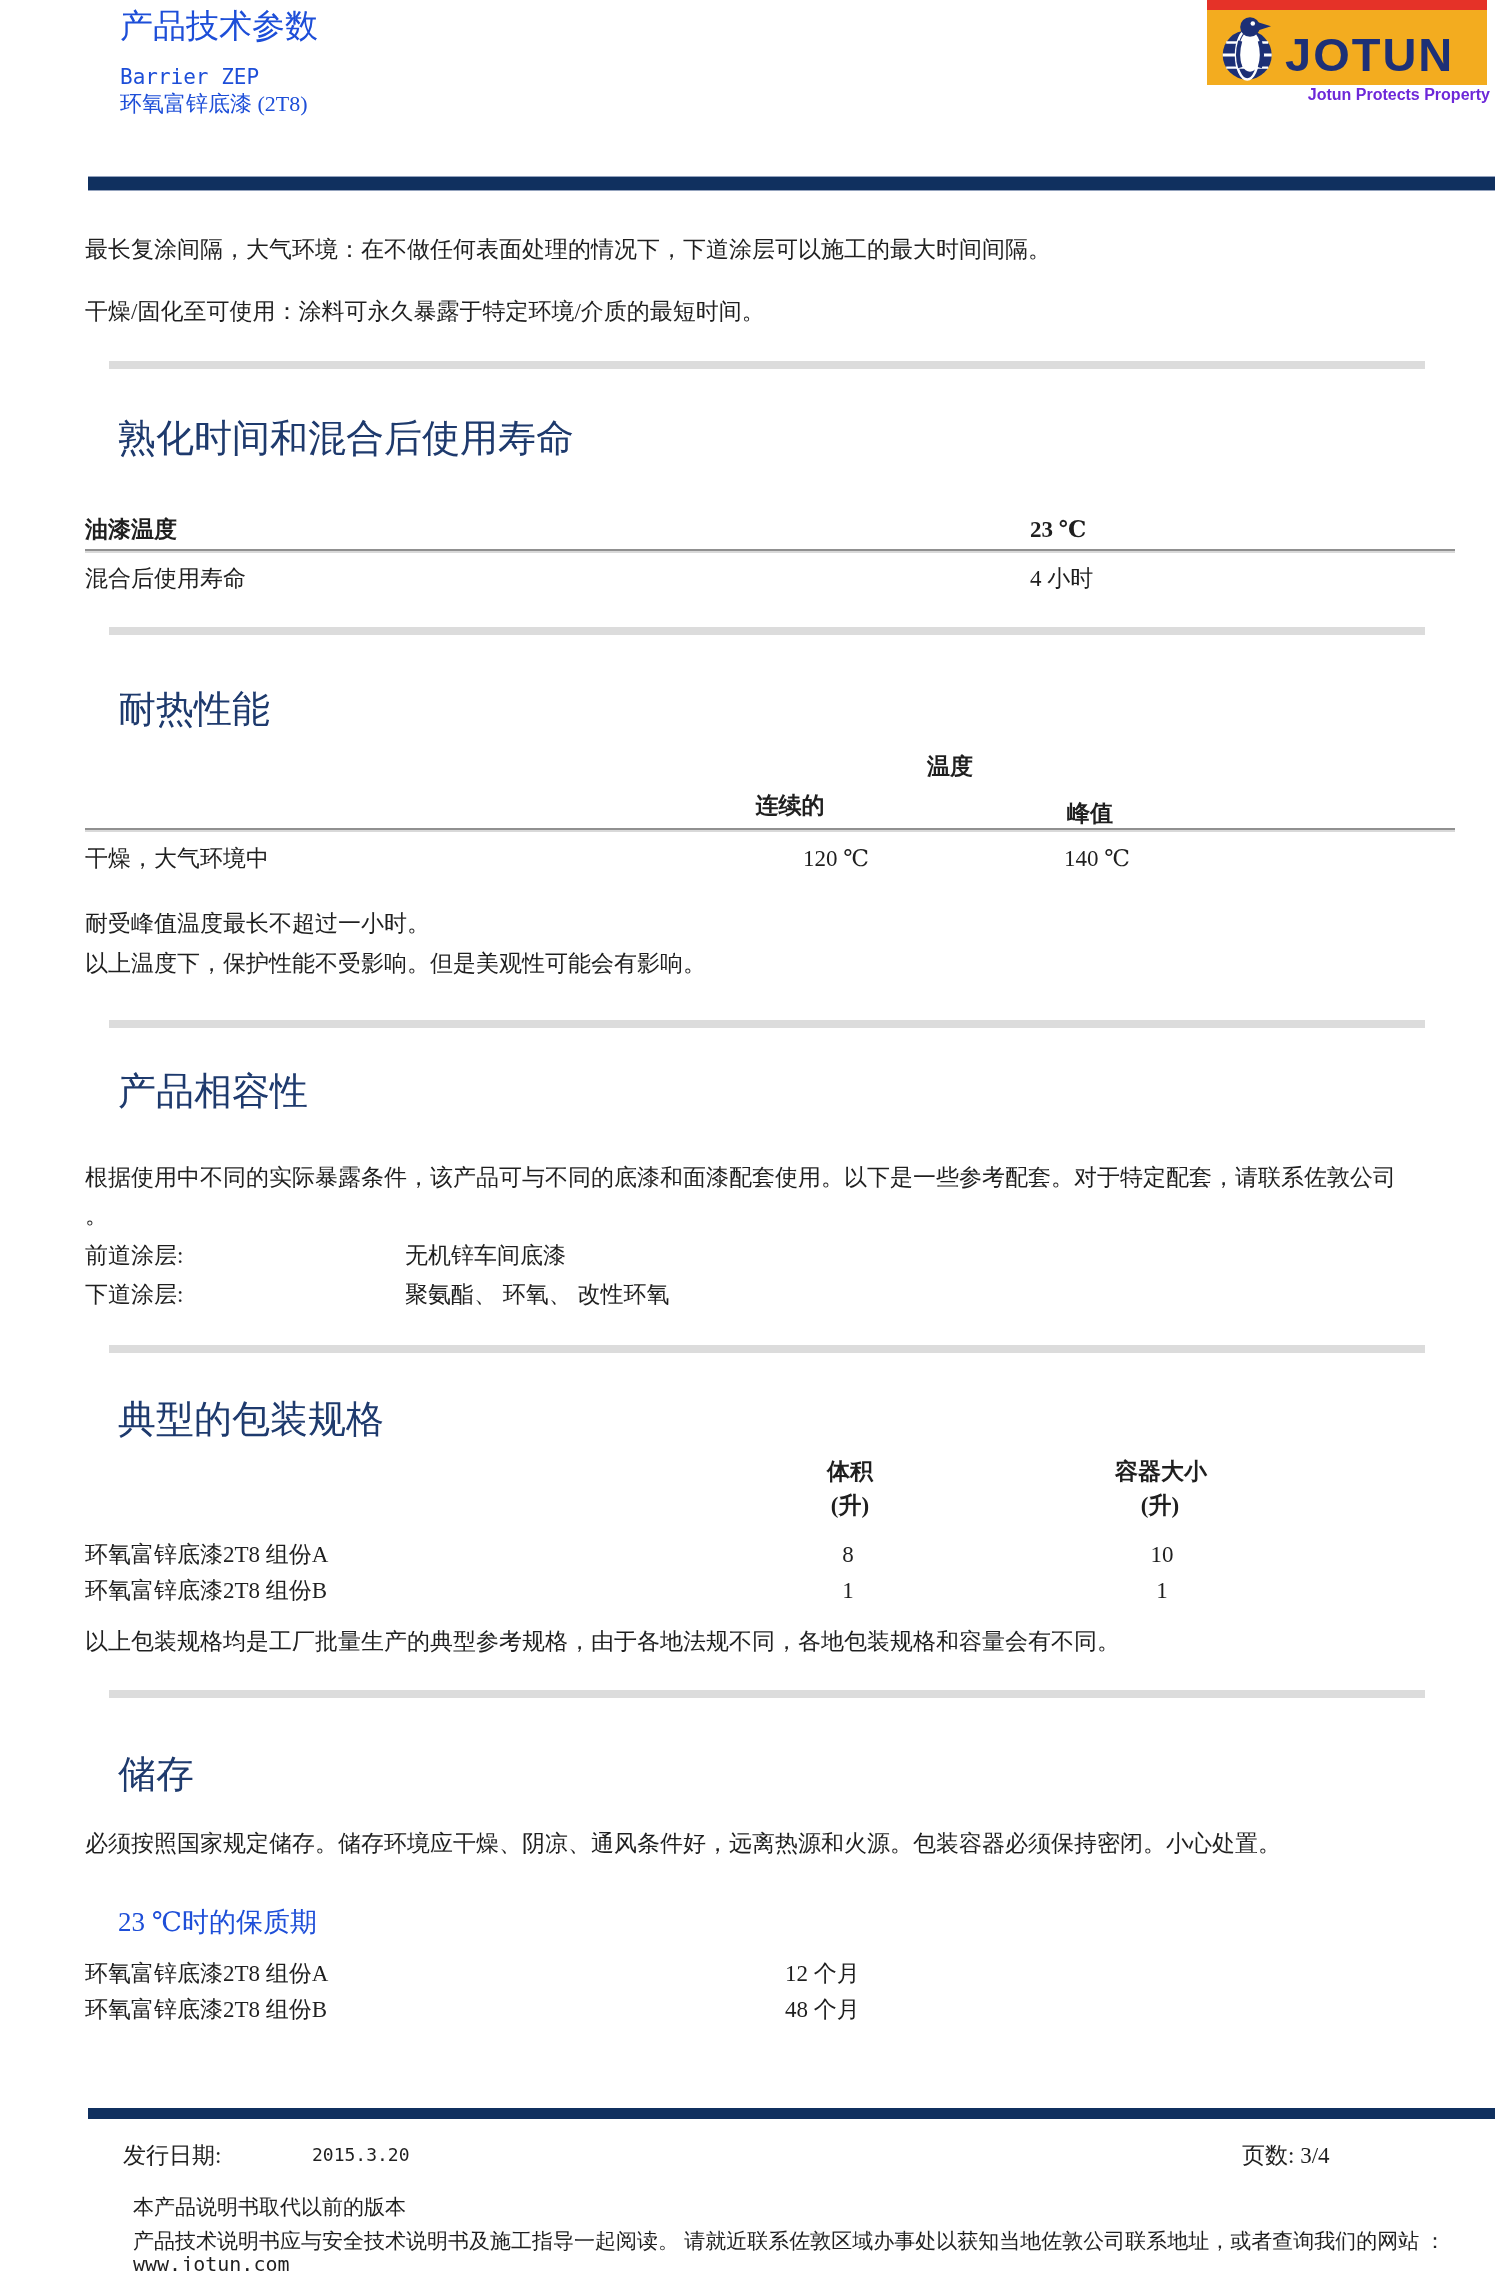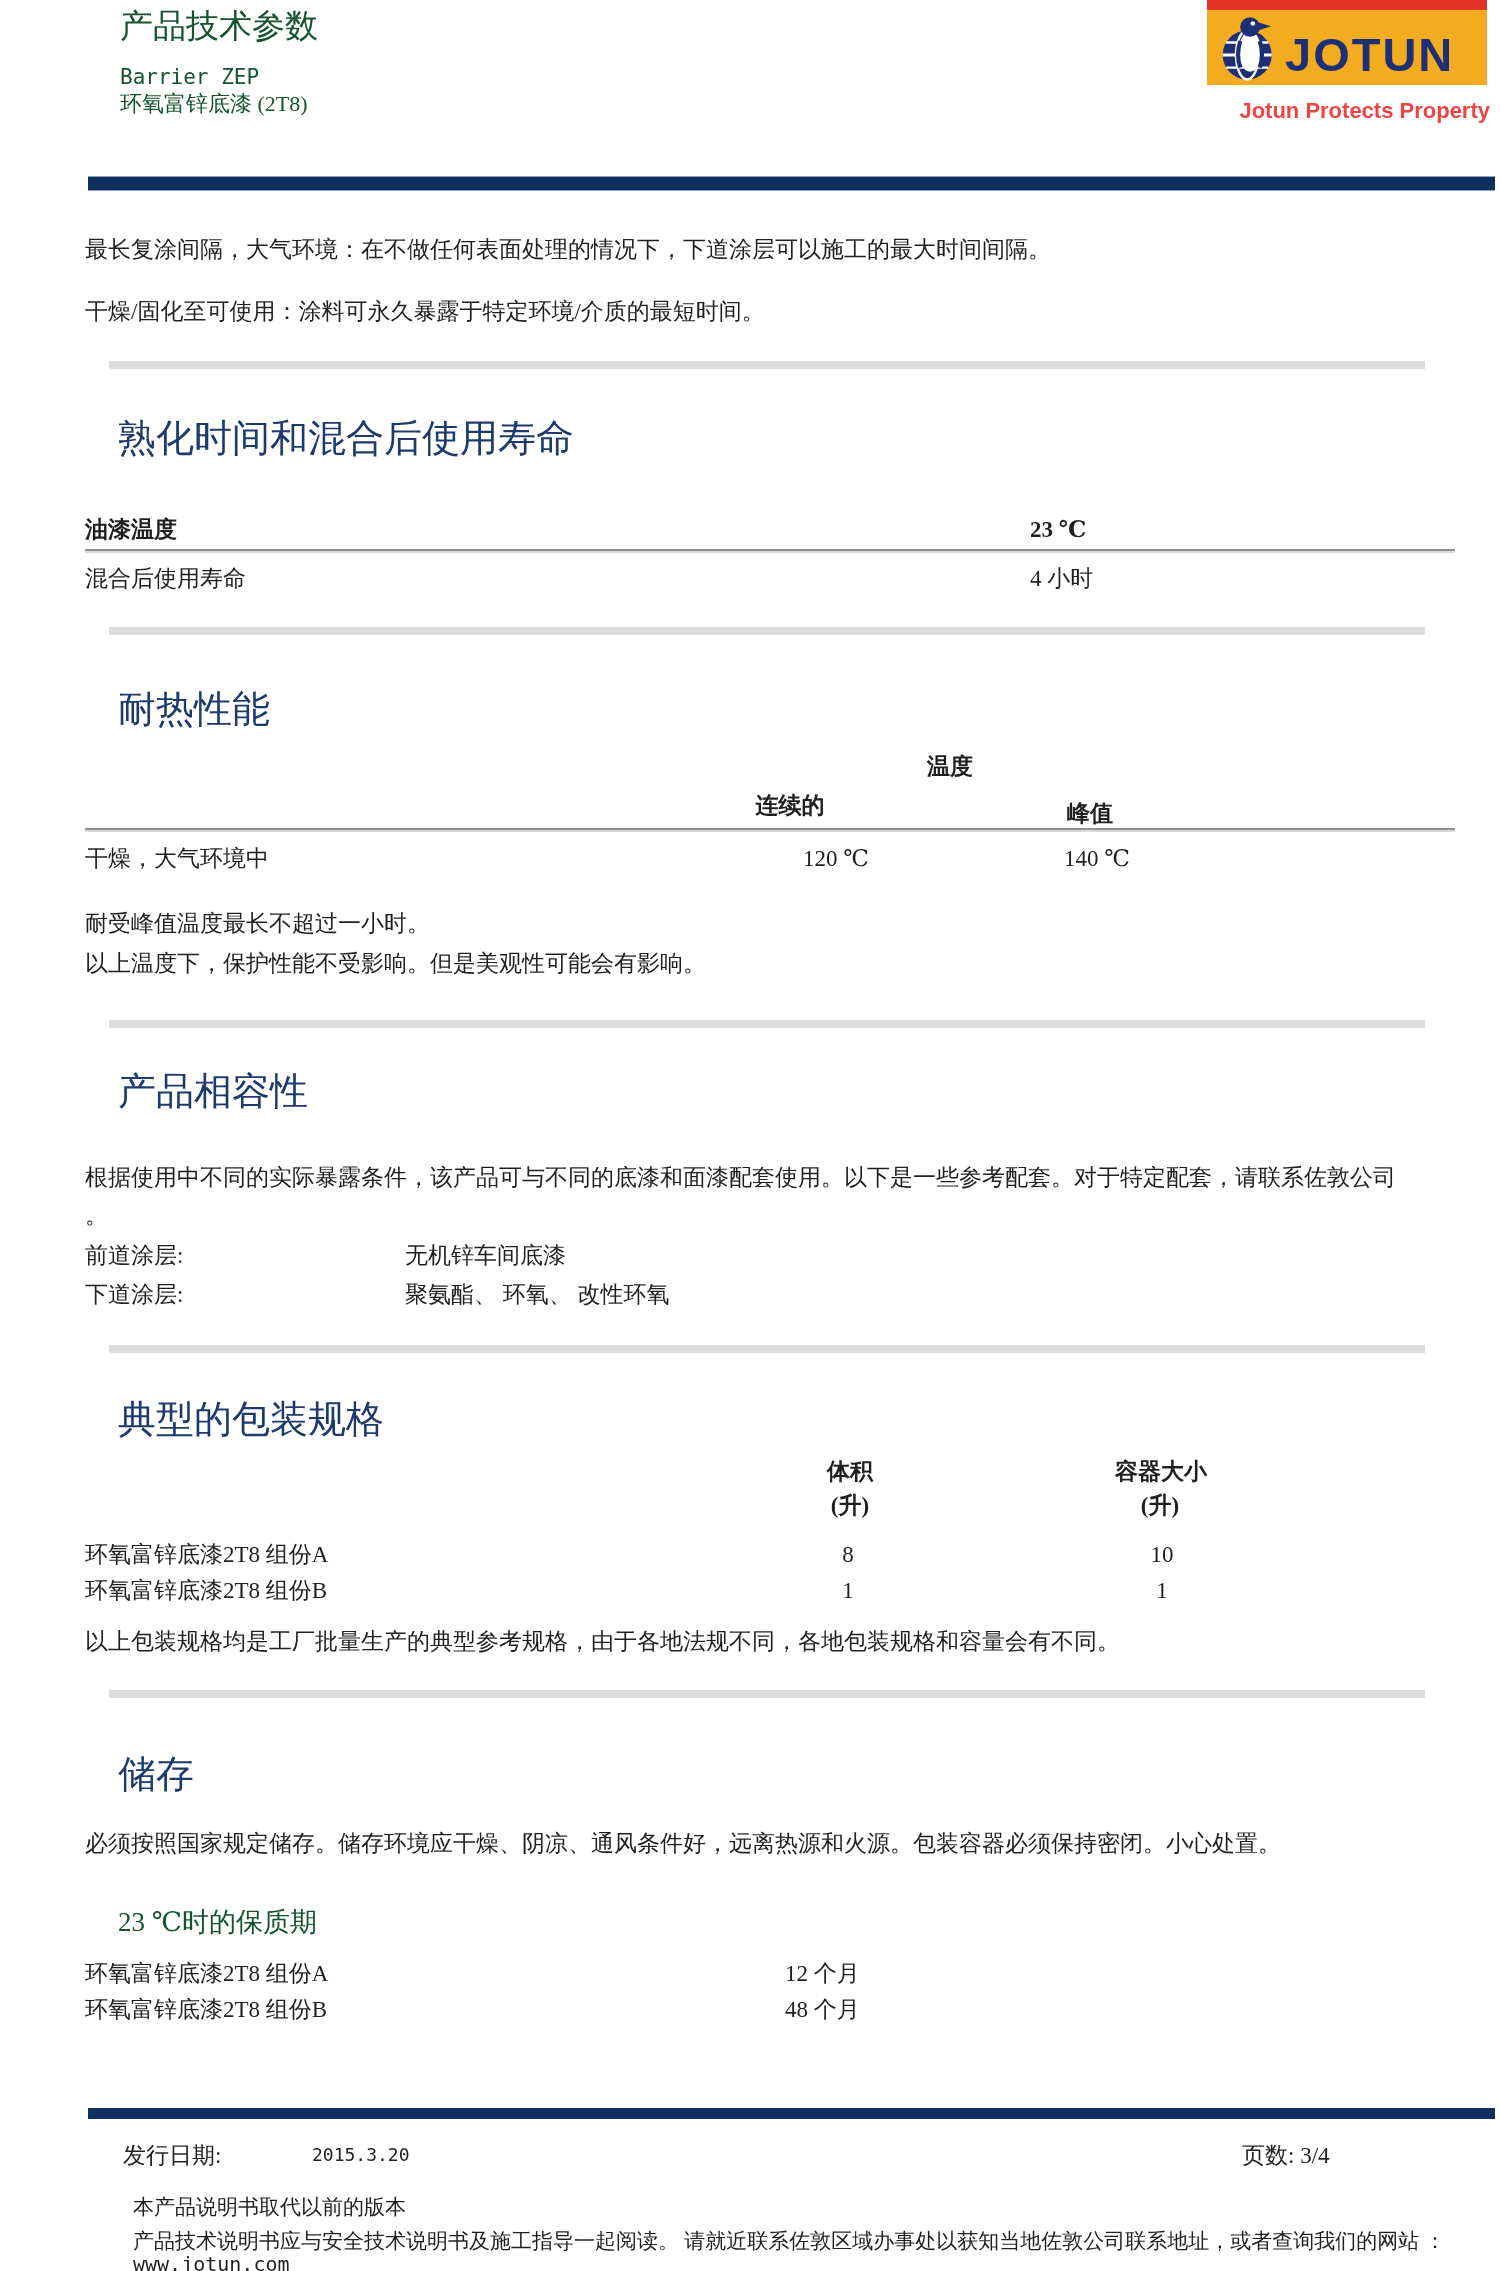--- a/index.html
+++ b/index.html
@@ -1,40 +1,40 @@
 <!DOCTYPE html>
 <html><head>
 <meta charset="utf-8">
 <style>
   html,body{margin:0;padding:0;background:#ffffff;}
   .page{
     position:relative;width:1500px;height:2271px;background:#ffffff;
     font-family:"Liberation Serif","DejaVu Serif",serif;color:#1f1f1f;overflow:hidden;
   }
   .abs{position:absolute;white-space:nowrap;line-height:1.25;}
-  .navy{color:#14532d;}
+  .navy{color:#1d4ed8;}
   .bold{font-weight:bold;}
   .center{transform:translateX(-50%);text-align:center;}
   .mono{font-family:"DejaVu Sans Mono","Liberation Mono",monospace;}
   .body-text{font-size:23px;}
   .small-text{font-size:21px;margin-left:48px;}
   .section-heading{font-size:38px;color:#1e3a6d;}
   .navy-bar{position:absolute;background:#10305f;}
   .gray-bar{position:absolute;left:109px;width:1316px;height:8px;background:#dcdcdc;}
   .rule{position:absolute;left:85px;width:1370px;height:2px;background:#909090;border-bottom:2px solid #d9d9d9;}
   .logo-box{position:absolute;left:1207px;top:0;width:280px;height:85px;}
   .logo-red{position:absolute;left:0;top:0;width:280px;height:10px;background:#e53228;}
   .logo-yellow{position:absolute;left:0;top:10px;width:280px;height:75px;background:#f3ac1f;}
   .logo-word{
     position:absolute;left:78px;top:17px;font-family:"Liberation Sans","DejaVu Sans",sans-serif;
     font-weight:bold;font-size:47px;letter-spacing:2px;color:#1d3076;
   }
   .tagline{
-    position:absolute;left:1207px;top:98px;width:283px;text-align:right;
-    font-family:"Liberation Sans","DejaVu Sans",sans-serif;font-weight:bold;font-size:22px;color:#ef4444;
+    position:absolute;left:1207px;top:86px;width:283px;text-align:right;
+    font-family:"Liberation Sans","DejaVu Sans",sans-serif;font-weight:bold;font-size:16px;color:#6d28d9;
   }
 </style>
 </head>
 <body>
 
 <div class="page">
 
   <div class="abs navy" style="left:120px;top:6px;font-size:33px;">产品技术参数</div>
   <div class="abs navy mono" style="left:120px;top:64px;font-size:21px;">Barrier ZEP</div>
   <div class="abs navy" style="left:120px;top:90px;font-size:22px;">环氧富锌底漆 (2T8)</div>

